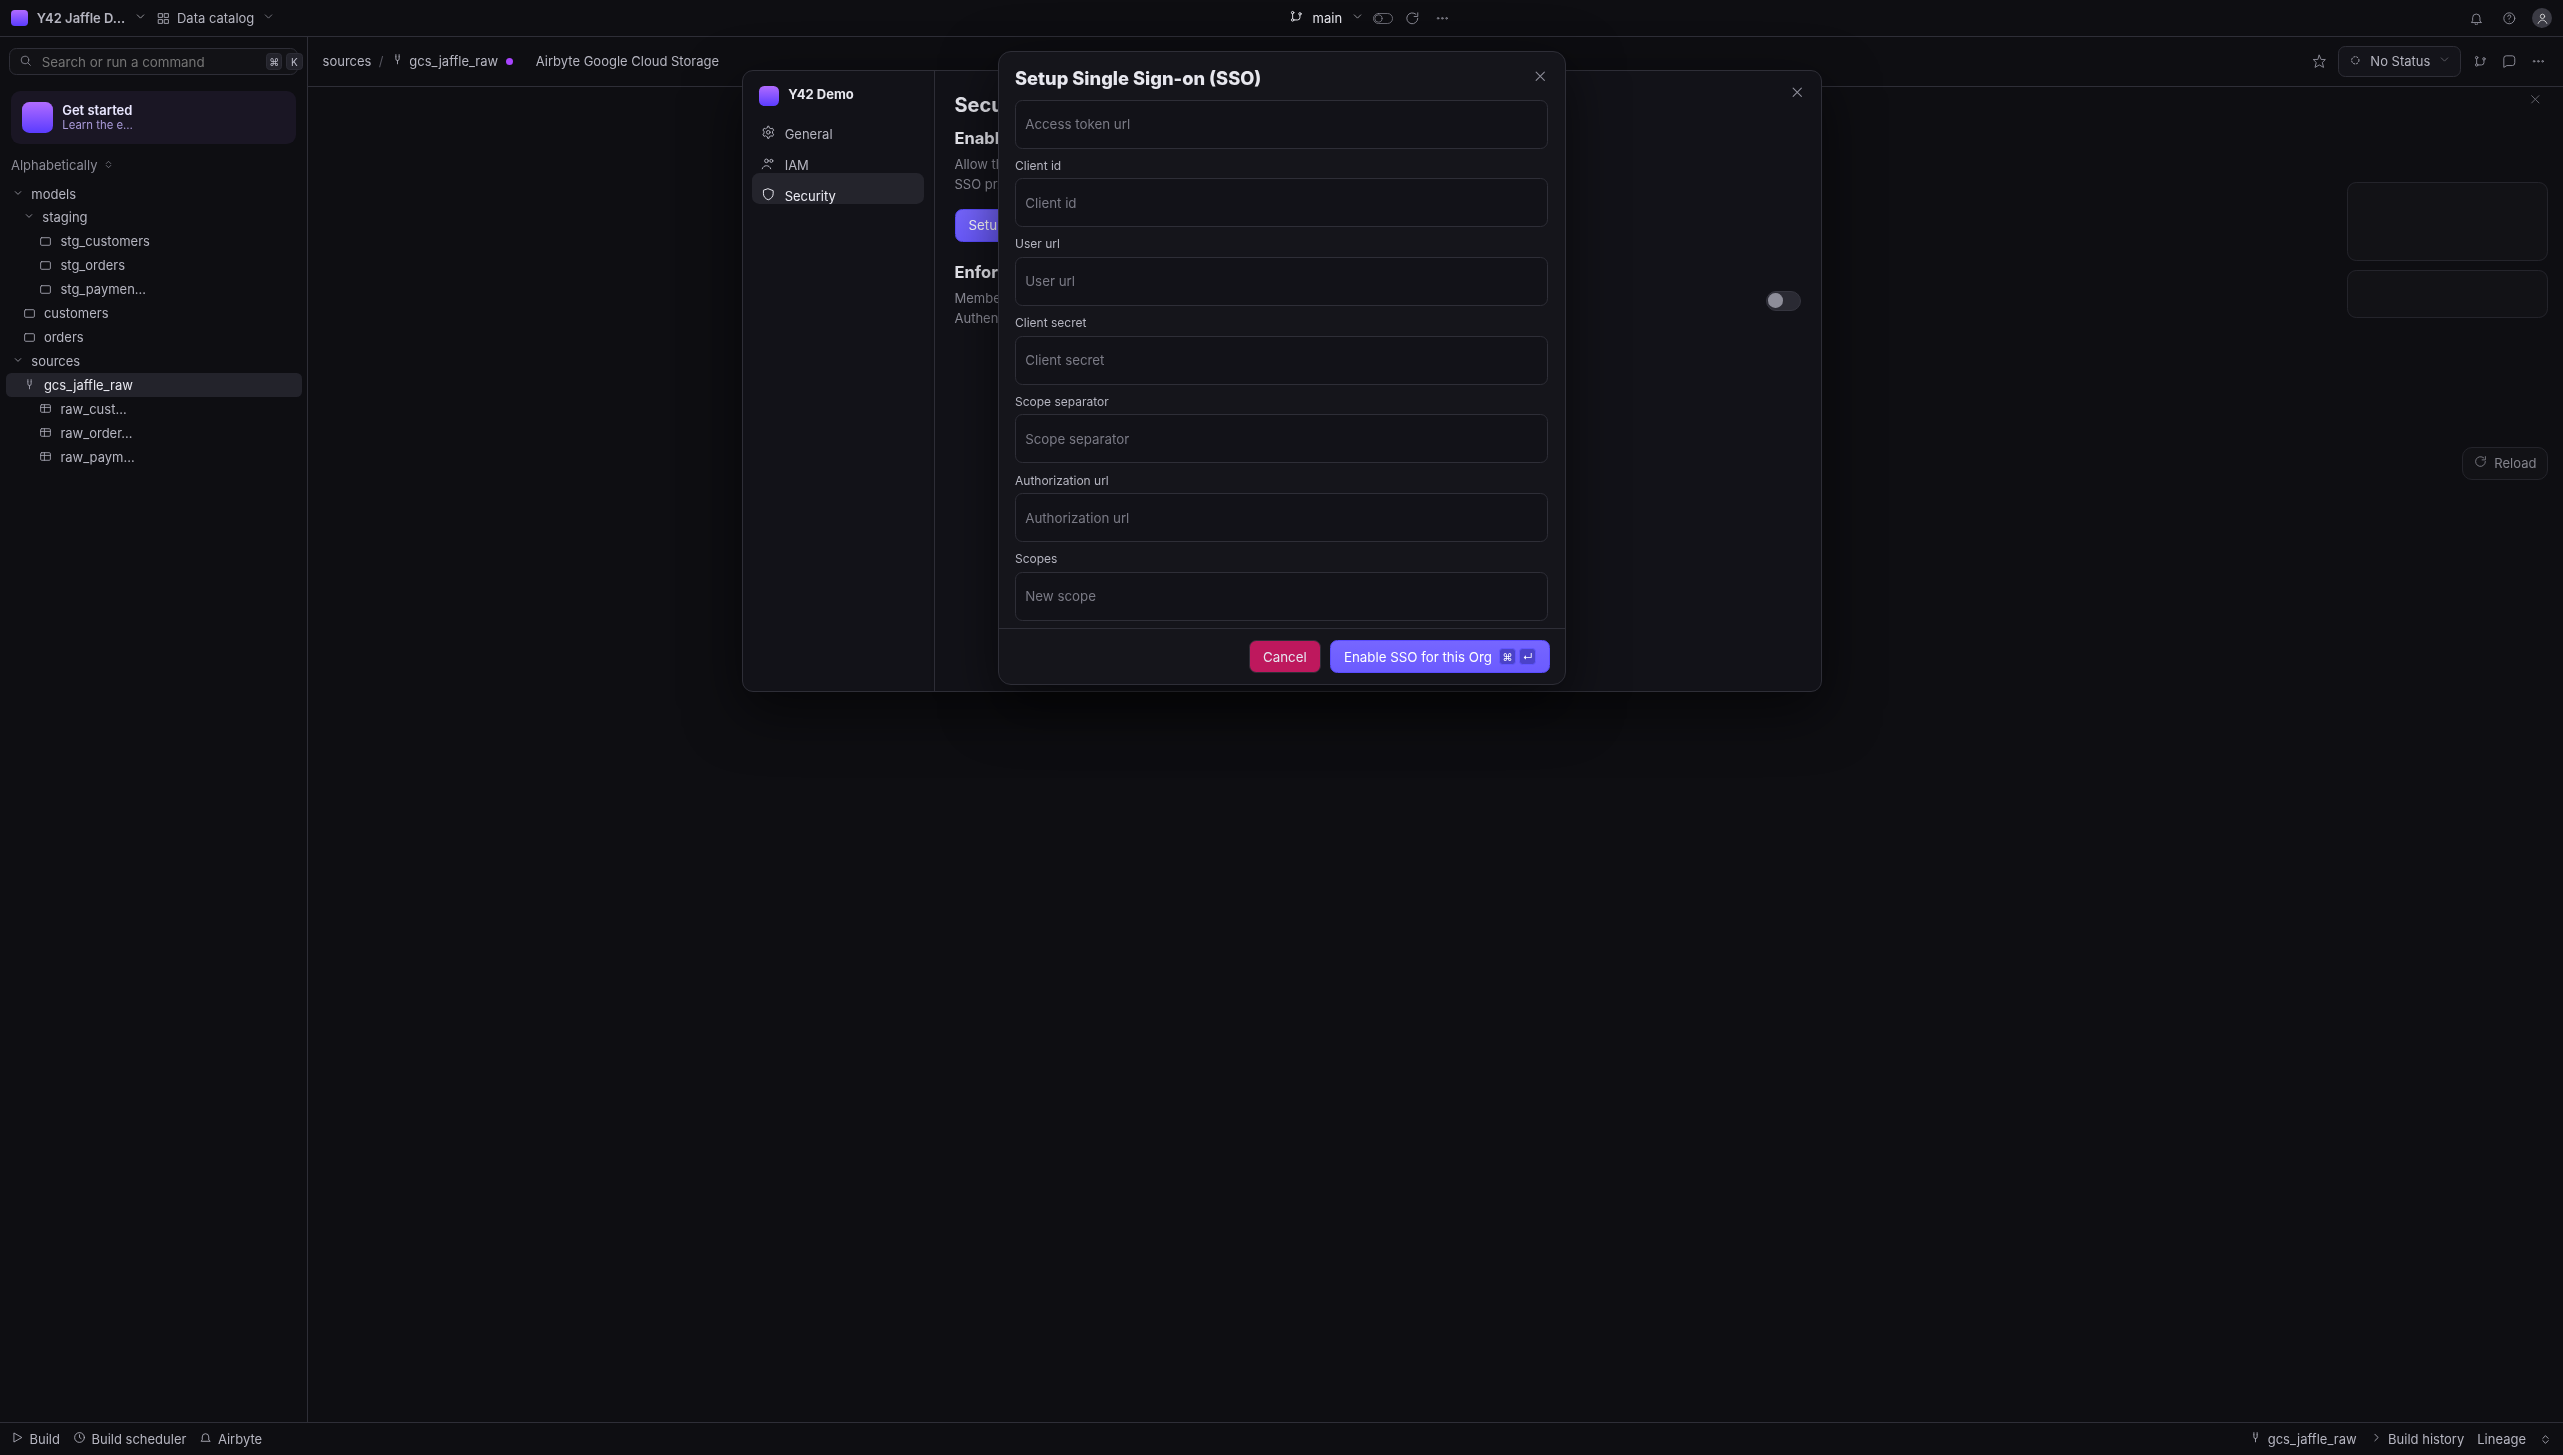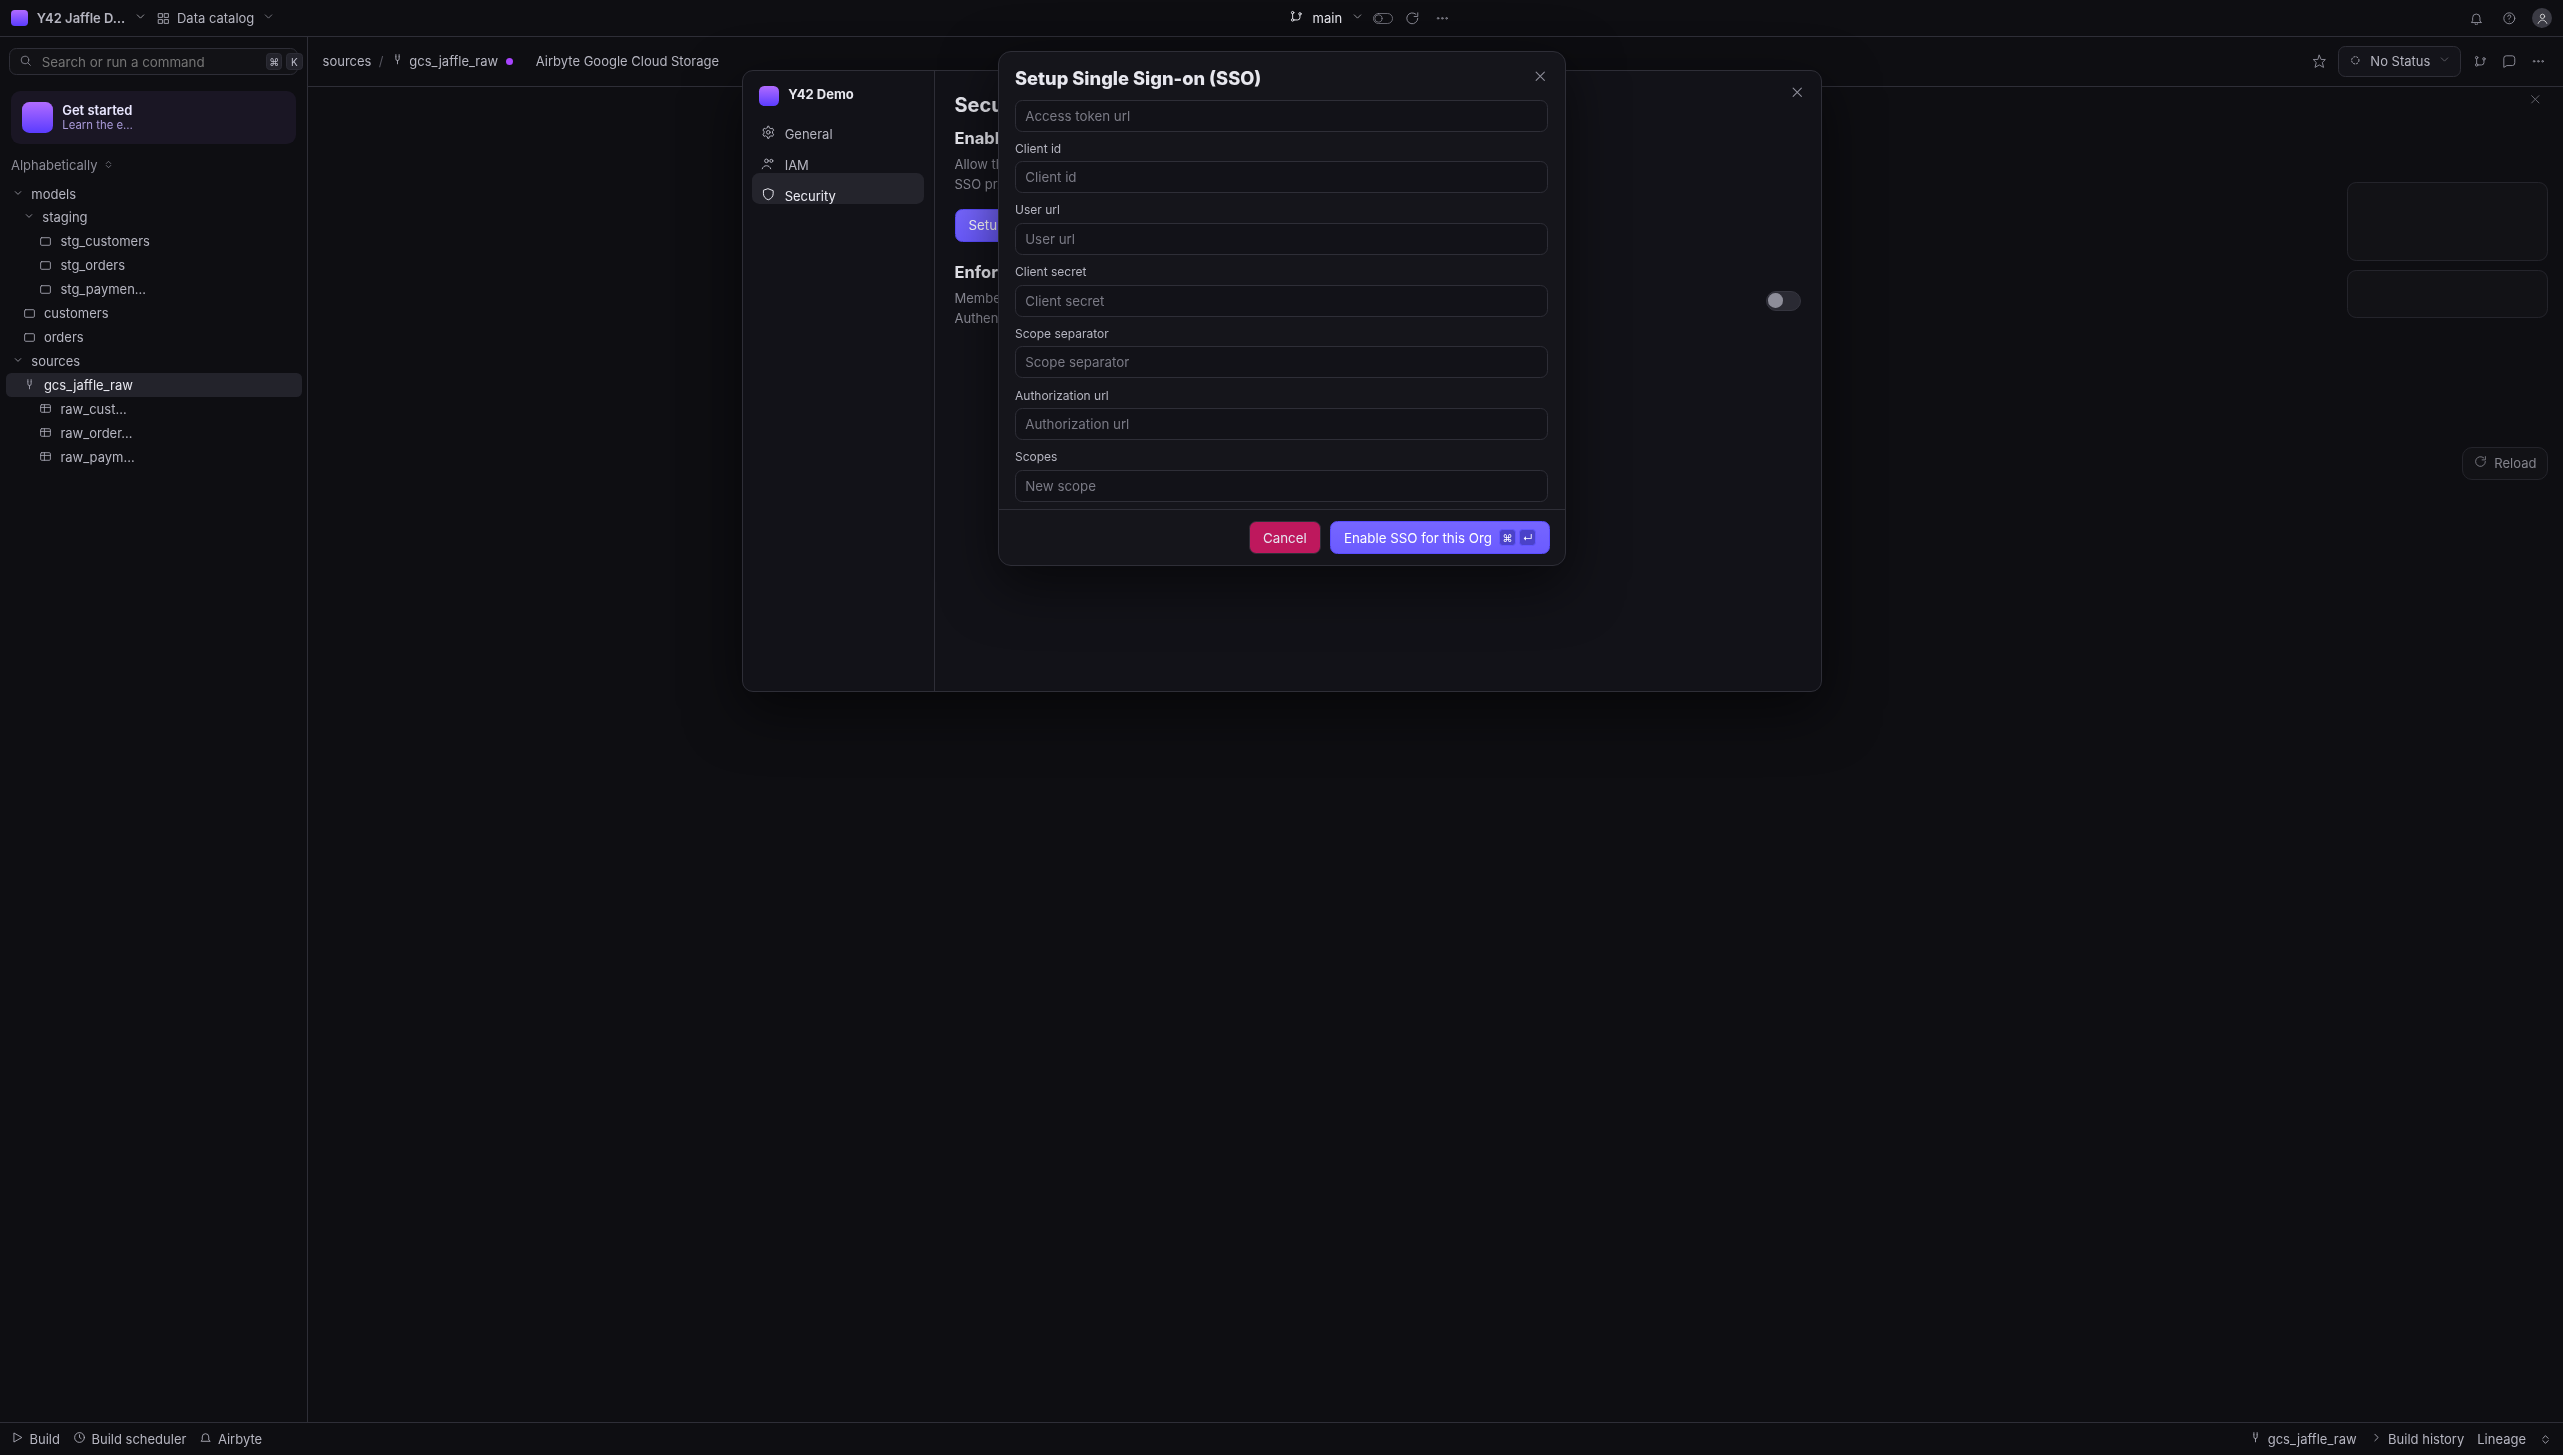--- a/index.html
+++ b/index.html
@@ -96,21 +96,21 @@
   .switch{width:35px;height:20px;border-radius:11px;background:#2a2a33;border:0.9px solid #35353f;position:relative}
   .switch:after{content:'';position:absolute;left:1.8px;top:1.8px;width:14.6px;height:14.6px;border-radius:50%;background:#8d8d99}
   .pane .closex{position:absolute;right:14.6px;top:13px;color:#8d8d99}
   
   .modal{position:absolute;left:50%;top:51px;transform:translateX(-50%);width:568px;background:#15151b;border:0.9px solid var(--border);border-radius:13px;box-shadow:var(--shadow);display:flex;flex-direction:column;max-height:641px}
   .modal .mhead{padding:14.6px 16.5px 7.3px;display:flex;align-items:center}
   .modal .mtitle{font-size:18.3px;font-weight:800}
   .modal .mclose{margin-left:auto;color:#8d8d99}
   .mbody{padding:3.7px 16.5px 7.3px;overflow:auto}
   .fld{margin:9.2px 0 5.5px;color:var(--dim);font-size:12px}
-  .inp{width:100%;height:32px;background:#121218;border:0.9px solid var(--border);border-radius:7.3px;color:var(--text);padding:0 9.2px}
+  .inp{width:100%;height:49px;background:#121218;border:0.9px solid var(--border);border-radius:7.3px;color:var(--text);padding:0 9.2px}
   .inp::placeholder{color:#7a7a85}
   .mfoot{padding:11px 14.6px;border-top:0.9px solid var(--border);display:flex;gap:9.2px;justify-content:flex-end;align-items:center}
   .kbd2{display:inline-flex;gap:3.7px;margin-left:7.3px}
   .kbd2 .key{width:16.5px;height:16.5px;border-radius:3.7px;background:#4b42c9;border:0.9px solid #6156ff;color:#fff;font-size:10px;display:inline-flex;align-items:center;justify-content:center}
   
   svg{stroke:currentColor;fill:none;stroke-width:1.6;stroke-linecap:round;stroke-linejoin:round}
 </style>
 </head>
 <body>
 

